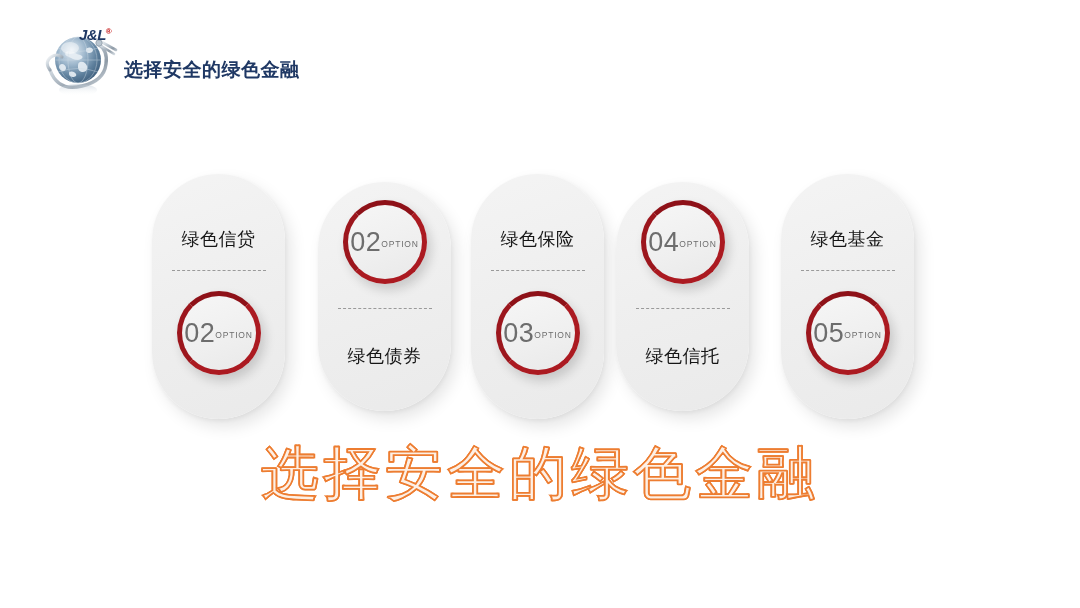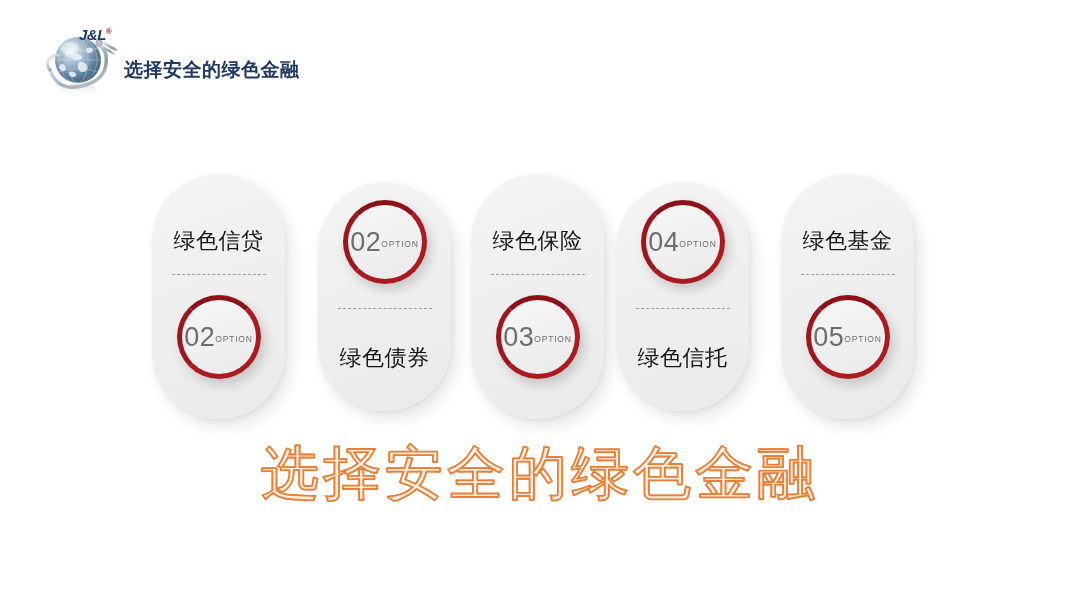--- a/index.html
+++ b/index.html
@@ -102,21 +102,21 @@
     inset: 0;
     display: flex;
     flex-direction: column;
     align-items: center;
   }
   .card.label-top .card-inner    { justify-content: flex-start; padding-top: 56px; }
   .card.circle-top .card-inner   { justify-content: flex-start; padding-top: 18px; }
 
   .card-label {
     font-family: "DejaVu Sans", "Liberation Sans", sans-serif;
-    font-size: 22px;
+    font-size: 18px;
     color: #161616;
     letter-spacing: 0.5px;
     white-space: nowrap;
     line-height: 1;
   }
   .divider {
     width: 94px;
     height: 0;
     border-top: 1.4px dashed #9a9a9a;
   }

